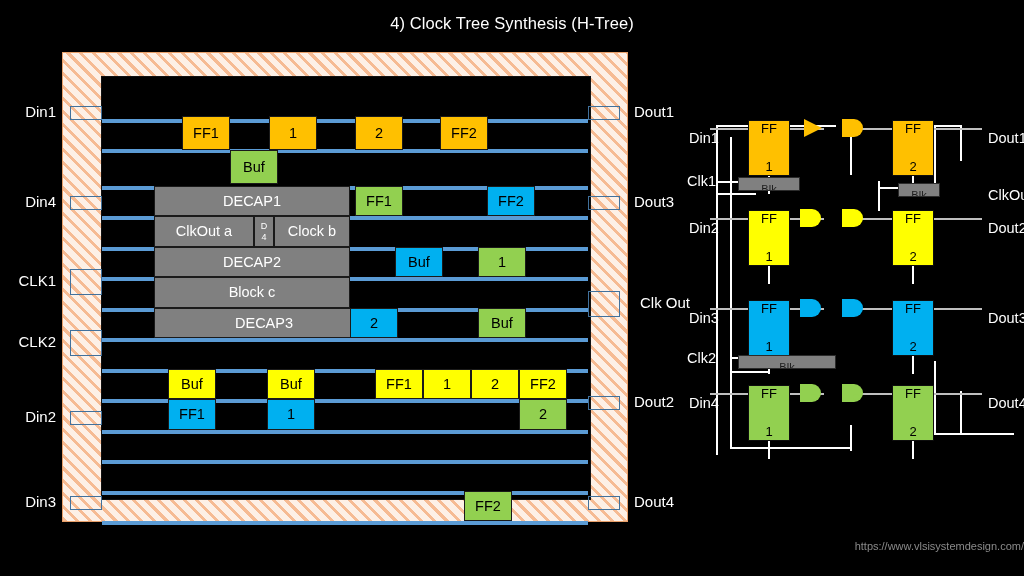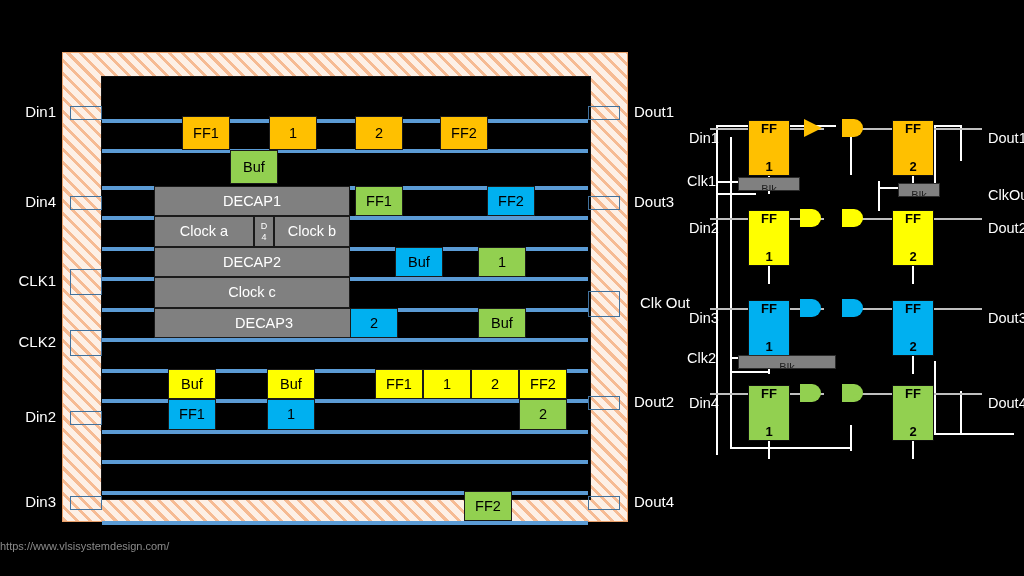--- a/index.html
+++ b/index.html
@@ -4,21 +4,21 @@
 <style>
   html,body{margin:0;padding:0;background:#000;}
   body{width:1024px;height:576px;position:relative;overflow:hidden;
        font-family:"Liberation Sans",sans-serif;color:#fff;}
 
   #slide{position:absolute;left:0;top:0;width:1024px;height:576px;background:#000;}
 
   .title{position:absolute;left:0;top:14px;width:1024px;text-align:center;
          font-size:16.5px;color:#ffffff;letter-spacing:.1px;}
 
-  .url{position:absolute;left:0;top:540px;width:1024px;text-align:left;
+  .url{position:absolute;left:0;top:540px;width:1024px;text-align:right;
        font-size:11px;color:#8a8a8a;}
 
   
   #die{position:absolute;left:62px;top:52px;width:566px;height:470px;
        background:
          repeating-linear-gradient(45deg,
             #f6bb93 0px,#f6bb93 3px,
             #fdf0e6 3px,#fdf0e6 9px);
        border:1px solid #e8a06a;box-sizing:border-box;}
 
@@ -52,37 +52,38 @@
 
   .pinlabel{position:absolute;font-size:15px;color:#ffffff;white-space:nowrap;}
   .pinlabel.l{text-align:right;}
 
   
   #sch{position:absolute;left:690px;top:95px;width:334px;height:360px;}
   .sLbl{position:absolute;font-size:14.5px;color:#ffffff;white-space:nowrap;}
   .ff{position:absolute;box-sizing:border-box;border:1px solid #0d0d0d;
       color:#000;font-size:13px;display:flex;flex-direction:column;
       align-items:center;justify-content:space-between;padding:1px 0 1px 0;}
-  .ff span{line-height:1.05;font-weight:bold;}
+  .ff span{line-height:1.05;}
   .f-orange{background:#ffc000;}
   .f-yellow{background:#ffff00;}
   .f-blue  {background:#00b0f0;}
   .f-green  {background:#92d050;}
   .blkbox{position:absolute;background:#808080;border:1px solid #2b2b2b;
           box-sizing:border-box;color:#1c1c1c;font-size:11px;
           display:flex;align-items:center;justify-content:center;overflow:hidden;}
   .wire{position:absolute;background:#bfbfbf;}
   .wire.wht{background:#ffffff;}
   svg.gate{position:absolute;overflow:visible;}
 </style>
 </head>
 <body>
 
 <div id="slide">
 
+  <div class="title">4) Clock Tree Synthesis (H-Tree)</div>
 
   <div id="die">
     <div id="core"></div>
   </div>
 
   <div id="left-pins">
       <div class="pad" style="left: 70px; top: 106px; width: 32px; height: 14px;"></div>
       <div class="pinlabel l" style="right: 968px; left: auto; top: 103px; width: 56px;">Din1</div>
       <div class="pad" style="left: 70px; top: 196px; width: 32px; height: 14px;"></div>
       <div class="pinlabel l" style="right: 968px; left: auto; top: 193px; width: 56px;">Din4</div>
@@ -125,30 +126,30 @@
     </div>
   <div id="cells-layer">
       <div class="cell c-orange" style="left: 182px; top: 116px; width: 48px; height: 34px;">FF1</div>
       <div class="cell c-orange" style="left: 269px; top: 116px; width: 48px; height: 34px;">1</div>
       <div class="cell c-orange" style="left: 355px; top: 116px; width: 48px; height: 34px;">2</div>
       <div class="cell c-orange" style="left: 440px; top: 116px; width: 48px; height: 34px;">FF2</div>
       <div class="cell c-green" style="left: 230px; top: 150px; width: 48px; height: 34px;">Buf</div>
       <div class="cell c-gray" style="left: 134px; top: 186px; width: 196px; height: 30px;">DECAP1</div>
       <div class="cell c-green" style="left: 355px; top: 186px; width: 48px; height: 30px;">FF1</div>
       <div class="cell c-blue" style="left: 487px; top: 186px; width: 48px; height: 30px;">FF2</div>
-      <div class="cell c-gray" style="left: 134px; top: 216px; width: 100px; height: 31px;">Clock a</div>
+      <div class="cell c-gray" style="left: 134px; top: 216px; width: 100px; height: 31px;">ClkOut a</div>
       <div class="cell c-gray sm" style="flex-direction: column; font-size: 9px; line-height: 1.15; left: 234px; top: 216px; width: 20px; height: 31px;">
         <span>D</span>
         <span>4</span>
       </div>
       <div class="cell c-gray" style="left: 254px; top: 216px; width: 76px; height: 31px;">Clock b</div>
       <div class="cell c-gray" style="left: 134px; top: 247px; width: 196px; height: 30px;">DECAP2</div>
       <div class="cell c-blue" style="left: 395px; top: 247px; width: 48px; height: 30px;">Buf</div>
       <div class="cell c-green" style="left: 478px; top: 247px; width: 48px; height: 30px;">1</div>
-      <div class="cell c-gray" style="left: 134px; top: 277px; width: 196px; height: 31px;">Clock c</div>
+      <div class="cell c-gray" style="left: 134px; top: 277px; width: 196px; height: 31px;">Block c</div>
       <div class="cell c-gray" style="left: 134px; top: 308px; width: 220px; height: 30px;">DECAP3</div>
       <div class="cell c-blue" style="left: 350px; top: 308px; width: 48px; height: 30px;">2</div>
       <div class="cell c-green" style="left: 478px; top: 308px; width: 48px; height: 30px;">Buf</div>
       <div class="cell c-yellow" style="left: 168px; top: 369px; width: 48px; height: 30px;">Buf</div>
       <div class="cell c-yellow" style="left: 267px; top: 369px; width: 48px; height: 30px;">Buf</div>
       <div class="cell c-yellow" style="left: 375px; top: 369px; width: 48px; height: 30px;">FF1</div>
       <div class="cell c-yellow" style="left: 423px; top: 369px; width: 48px; height: 30px;">1</div>
       <div class="cell c-yellow" style="left: 471px; top: 369px; width: 48px; height: 30px;">2</div>
       <div class="cell c-yellow" style="left: 519px; top: 369px; width: 48px; height: 30px;">FF2</div>
       <div class="cell c-blue" style="left: 168px; top: 399px; width: 48px; height: 31px;">FF1</div>

